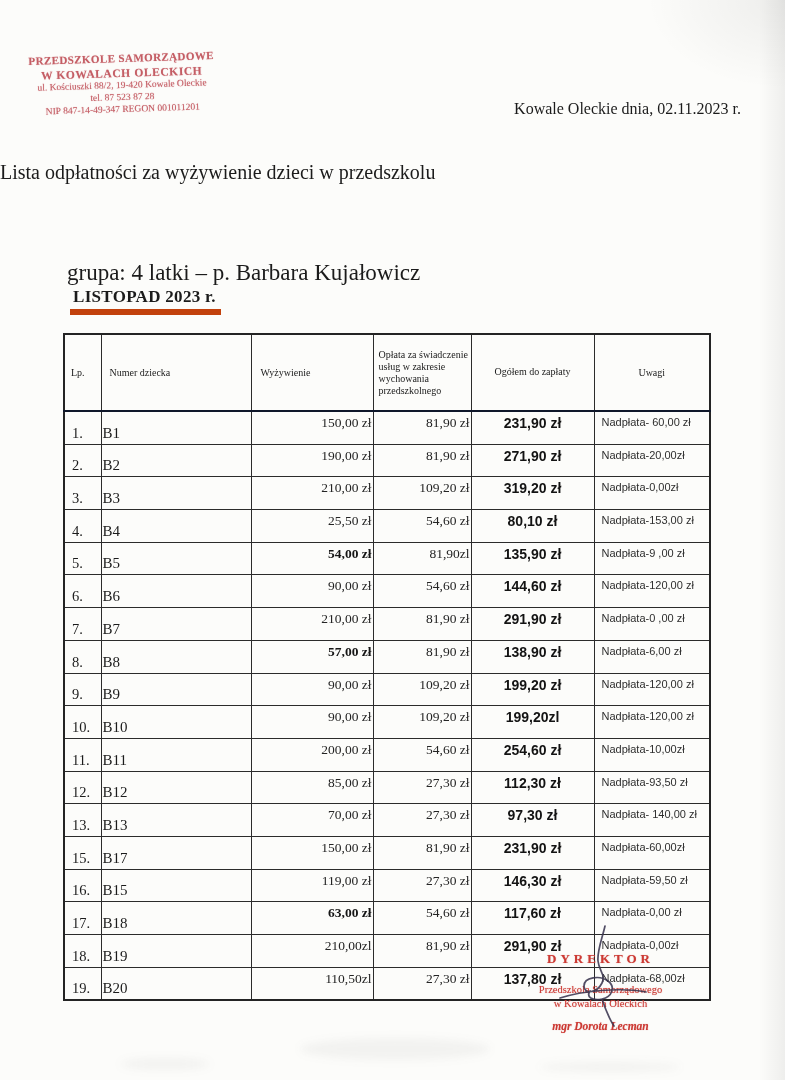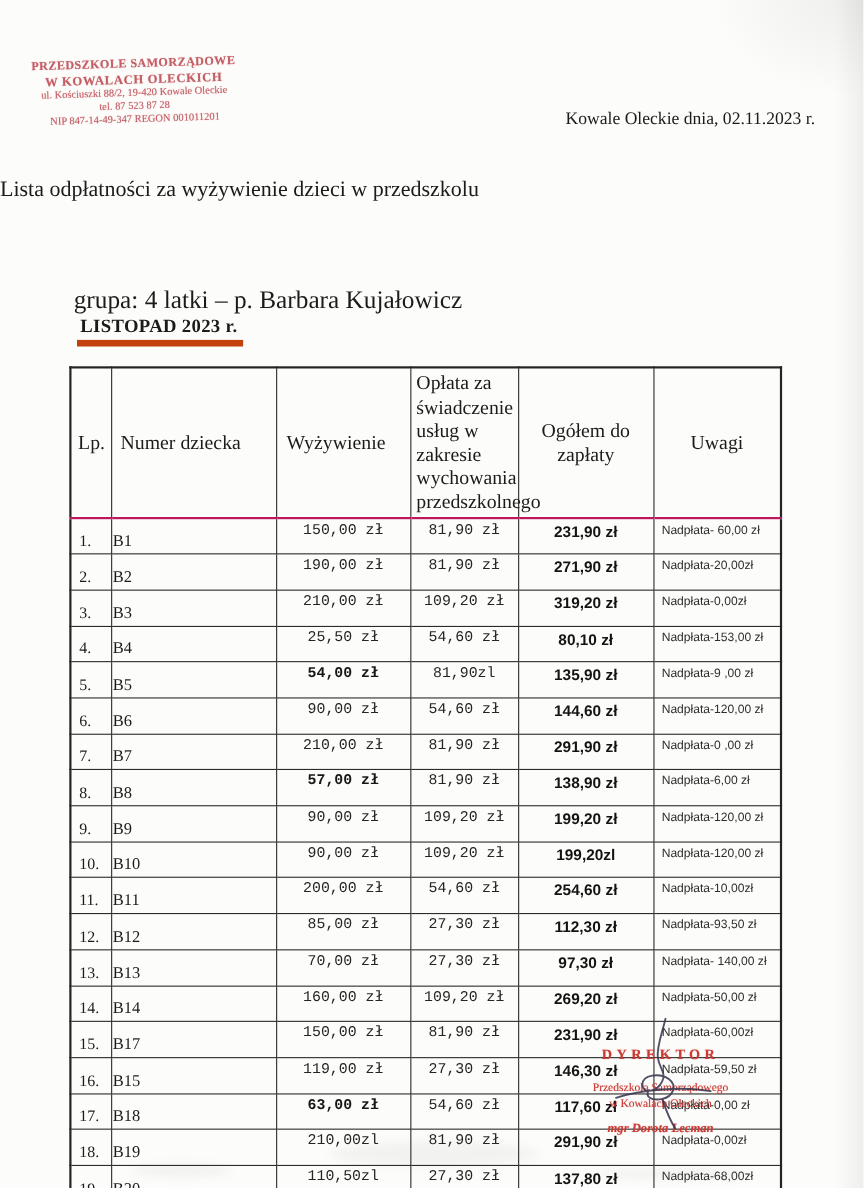--- a/index.html
+++ b/index.html
@@ -44,44 +44,44 @@
 
   
   table.payments{
     position:absolute;left:63px;top:333px;width:646px;
     border-collapse:collapse;table-layout:fixed;
     background:transparent;
   }
   table.payments, table.payments th, table.payments td{border:1px solid #2b2b2b;}
   table.payments{border:2px solid #242424;}
   table.payments th{
-    height:70px;font-weight:normal;font-size:18px;vertical-align:middle;
-    border-bottom:2px solid #be185d;
+    height:70px;font-weight:normal;font-size:10px;vertical-align:middle;
+    border-bottom:2px solid #0f172a;
   }
   th.th-lp{text-align:left;padding-left:6px;}
   th.th-numer{text-align:left;padding-left:8px;}
   th.th-wyz{text-align:left;padding-left:9px;}
   th.th-oplata{
     font-size:12px;text-align:left;vertical-align:top;
     padding:3px 2px 2px 5px;line-height:1.2;
   }
   th.th-ogolem{font-weight:bold;font-size:15.5px;text-align:center;line-height:1.25;margin-top:23px;}
   th.th-uwagi{text-align:center;}
 
   table.payments td{height:27.7px;overflow:hidden;}
   td.td-lp{
     font-size:14.5px;text-align:left;vertical-align:bottom;
     padding:0 0 2px 7px;
   }
   td.td-numer{
     font-size:15px;vertical-align:bottom;padding-bottom:2px;
   }
   td.td-amount{
-    font-family:Liberation Mono, monospace;font-size:13.5px;
-    text-align:center;vertical-align:top;padding-top:3px;color:#242424;
+    font-family:Liberation Serif, serif;font-size:13.5px;
+    text-align:right;vertical-align:top;padding-top:3px;color:#242424;
   }
   td.td-amount.bold{font-weight:bold;color:#161616;}
   td.td-total{
     font-family:"Liberation Sans", sans-serif;font-size:14px;font-weight:bold;
     text-align:center;vertical-align:top;padding-top:3px;color:#131313;
   }
   td.td-uwagi{
     font-family:"Liberation Sans", sans-serif;font-size:11px;
     text-align:left;vertical-align:top;padding:4px 0 0 7px;color:#2e2e2e;margin-left:16px;
   }
@@ -235,28 +235,20 @@
       </tr>
       <tr>
         <td class="td-lp">13.</td>
         <td class="td-numer">B13</td>
         <td class="td-amount">70,00 zł</td>
         <td class="td-amount">27,30 zł</td>
         <td class="td-total">97,30 zł</td>
         <td class="td-uwagi">Nadpłata- 140,00 zł</td>
       </tr>
       <tr>
-        <td class="td-lp">14.</td>
-        <td class="td-numer">B14</td>
-        <td class="td-amount">160,00 zł</td>
-        <td class="td-amount">109,20 zł</td>
-        <td class="td-total">269,20 zł</td>
-        <td class="td-uwagi">Nadpłata-50,00 zł</td>
-      </tr>
-      <tr>
         <td class="td-lp">15.</td>
         <td class="td-numer">B17</td>
         <td class="td-amount">150,00 zł</td>
         <td class="td-amount">81,90 zł</td>
         <td class="td-total">231,90 zł</td>
         <td class="td-uwagi">Nadpłata-60,00zł</td>
       </tr>
       <tr>
         <td class="td-lp">16.</td>
         <td class="td-numer">B15</td>

